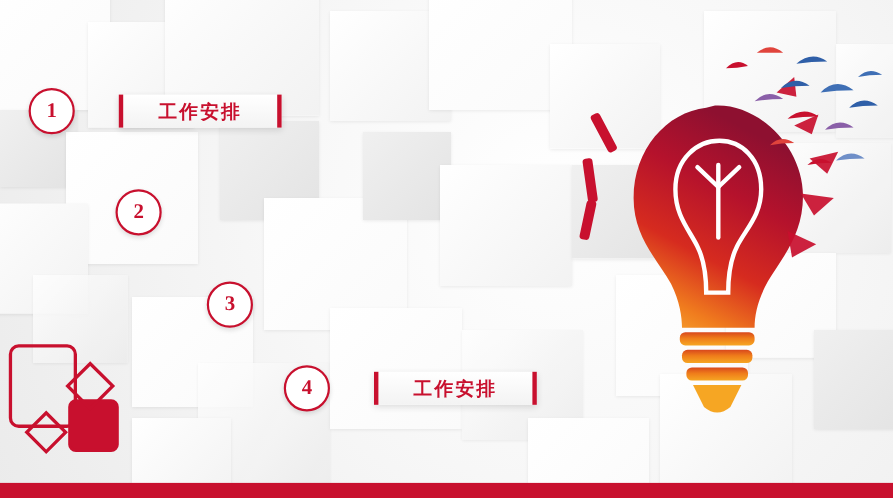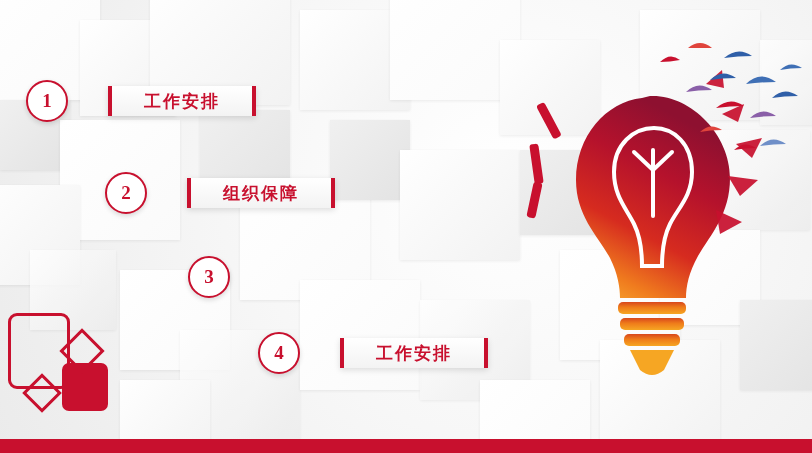--- a/index.html
+++ b/index.html
@@ -198,21 +198,20 @@
     </svg>
   </div>
 
   <div class="item i1">
     <div class="num-circle">1</div>
     <div class="label-plate">工作安排</div>
   </div>
 
   <div class="item i2">
     <div class="num-circle">2</div>
-    <div class="label-plate">组织保障</div>
   </div>
 
   <div class="item i3">
     <div class="num-circle">3</div>
   </div>
 
   <div class="item i4">
     <div class="num-circle">4</div>
     <div class="label-plate">工作安排</div>
   </div>

